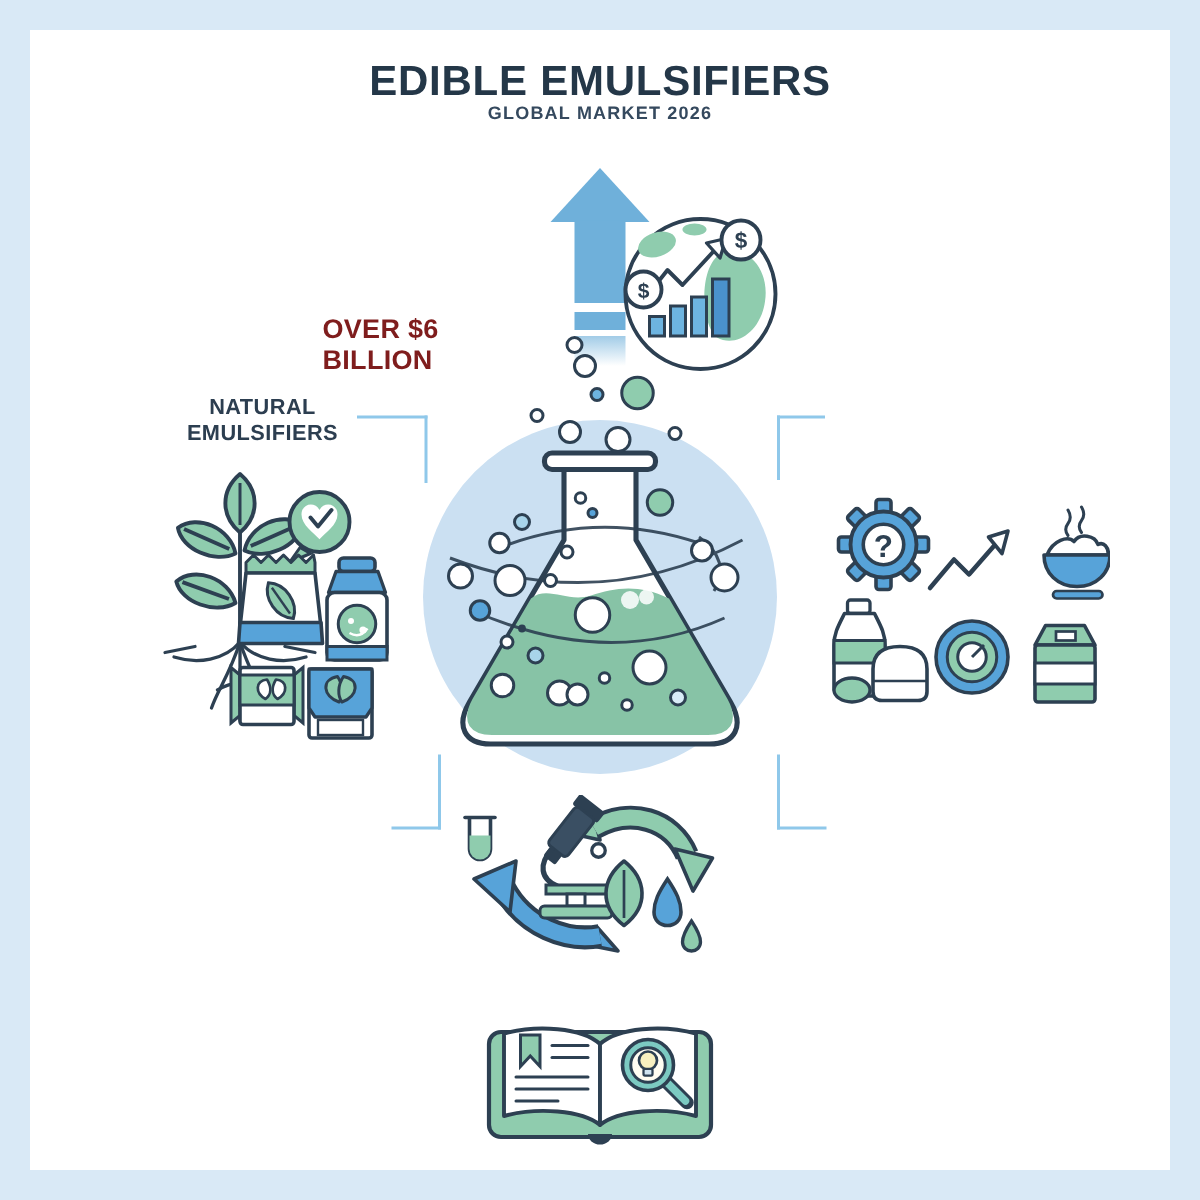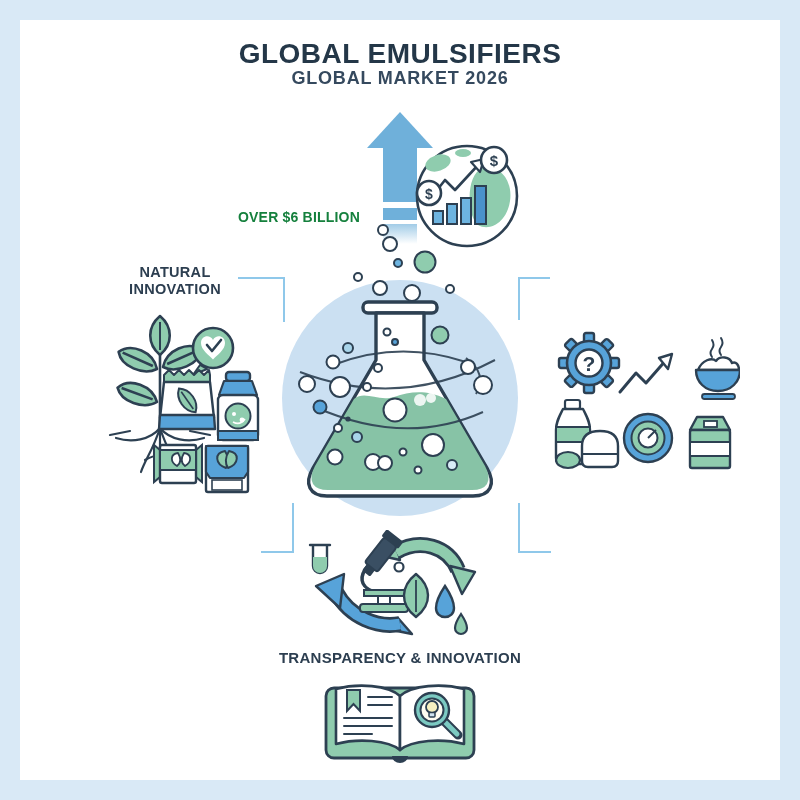--- a/index.html
+++ b/index.html
@@ -18,25 +18,25 @@
     font-weight:700; font-size:14.5px; line-height:17px;
     letter-spacing:.3px; color:#2c3e50; white-space:pre-line;
   }
   .center{text-align:center;}
   #title-main{
     position:absolute; left:0; top:38px; width:800px; text-align:center;
     font-size:28px; font-weight:800; letter-spacing:.5px; color:#243748;
   }
   #title-sub{
     position:absolute; left:0; top:68px; width:800px; text-align:center;
-    font-size:18px; font-weight:600; letter-spacing:.8px; color:#35495e;
+    font-size:12px; font-weight:600; letter-spacing:.8px; color:#35495e;
   }
   #stat-label{
-    position:absolute; left:215px; top:209px; width:145px; text-align:right;
-    font-size:14px; font-weight:700; color:#15803d; letter-spacing:.2px;
+    position:absolute; left:215px; top:209px; width:145px; 
+    font-size:18px; font-weight:700; color:#7f1d1d; letter-spacing:.2px;
   }
   #transparency-label{
     position:absolute; left:0; top:649px; width:800px; text-align:center;
     font-size:15px; font-weight:700; color:#2c3e50; letter-spacing:.3px;
   }
   
   .arrow-head{
     position:absolute; left:367px; top:112px; width:0; height:0;
     border-left:33px solid transparent; border-right:33px solid transparent;
     border-bottom:36px solid #6fb0da;
@@ -53,21 +53,21 @@
   #bracket-br{left:518px; top:503px; width:31px; height:48px; border-bottom-width:2.5px; border-left-width:2.5px;}
   svg{display:block;}
   svg text{font-family:"Liberation Sans", sans-serif;}
 </style>
 </head>
 <body>
 
 <div id="canvas">
   <div id="board"></div>
 
-  <div id="title-main">GLOBAL EMULSIFIERS</div>
+  <div id="title-main">EDIBLE EMULSIFIERS</div>
   <div id="title-sub">GLOBAL MARKET 2026</div>
 
   <div class="arrow-head"></div>
   <div class="arrow-body"></div>
   <div class="arrow-seg"></div>
   <div class="arrow-fade"></div>
   <div id="stat-label">OVER $6 BILLION</div>
 
   <svg class="abs" style="left:405px; top:138px;" width="122" height="116" viewBox="0 0 122 116">
     <circle cx="62" cy="58" r="50" fill="#ffffff" stroke="#2d4052" stroke-width="2.6"></circle>
@@ -96,22 +96,21 @@
       <text x="24" y="60.5" text-anchor="middle" font-size="14" font-weight="bold" fill="#2d4052">$</text>
     </g>
   </svg>
 
   <div id="bracket-tl" class="bracket"></div>
   <div id="bracket-tr" class="bracket"></div>
   <div id="bracket-bl" class="bracket"></div>
   <div id="bracket-br" class="bracket"></div>
 
   <div class="abs label center" style="left:95px; top:264px; width:160px;">NATURAL
-INNOVATION</div>
-  <div id="transparency-label">TRANSPARENCY &amp; INNOVATION</div>
+EMULSIFIERS</div>
 
   <svg class="abs" style="left:270px; top:222px;" width="260" height="300" viewBox="0 0 260 300">
     <circle cx="130" cy="176" r="118" fill="#cbe0f2"></circle>
 
     <rect x="93" y="80" width="74" height="11" rx="5" fill="#ffffff" stroke="#2d4052" stroke-width="3.4"></rect>
     <path d="M106,91 L106,138 L43,246 Q36,258 40,266 Q44,274 57,274 L203,274 Q216,274 220,266 Q224,258 217,246 L154,138 L154,91 Z" fill="#ffffff" stroke="#2d4052" stroke-width="3.4" stroke-linejoin="round"></path>
     <path d="M84,177 C95,168 108,180 124,175 C140,170 155,167 176,177 L215,244 Q221,255 217,262 Q213,268 202,268 L58,268 Q47,268 43,262 Q39,255 45,244 Z" fill="#87c3a6"></path>
     <circle cx="150" cy="178" r="6" fill="#ffffff" opacity=".85"></circle>
     <circle cx="161" cy="176" r="5" fill="#ffffff" opacity=".85"></circle>
 

